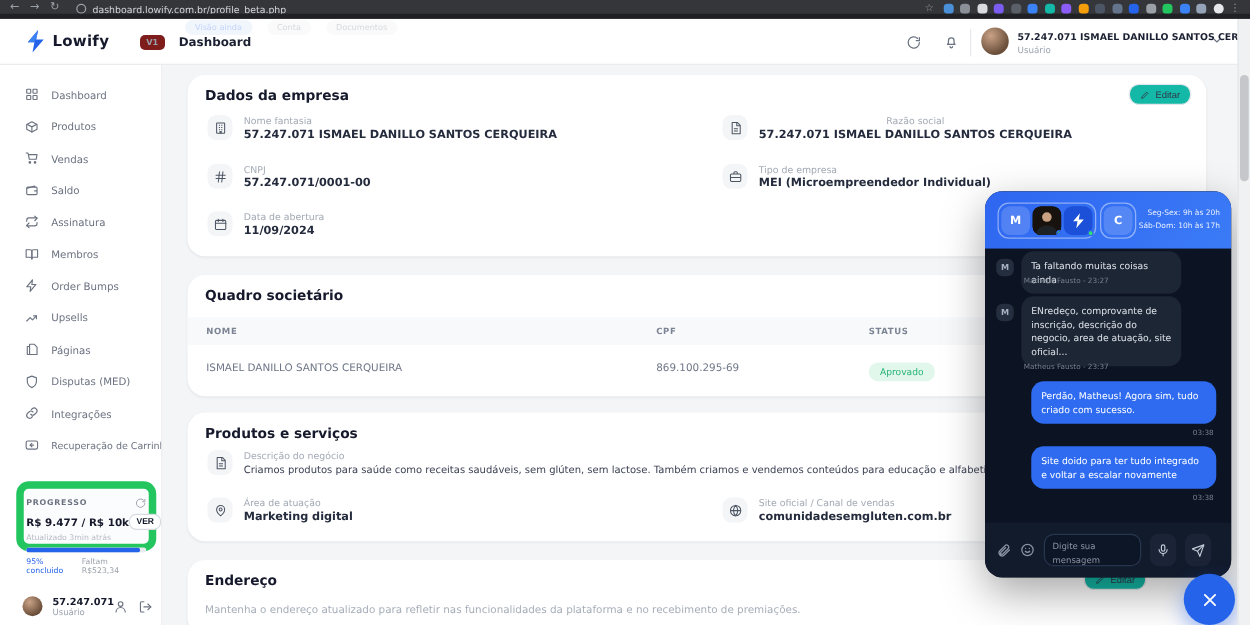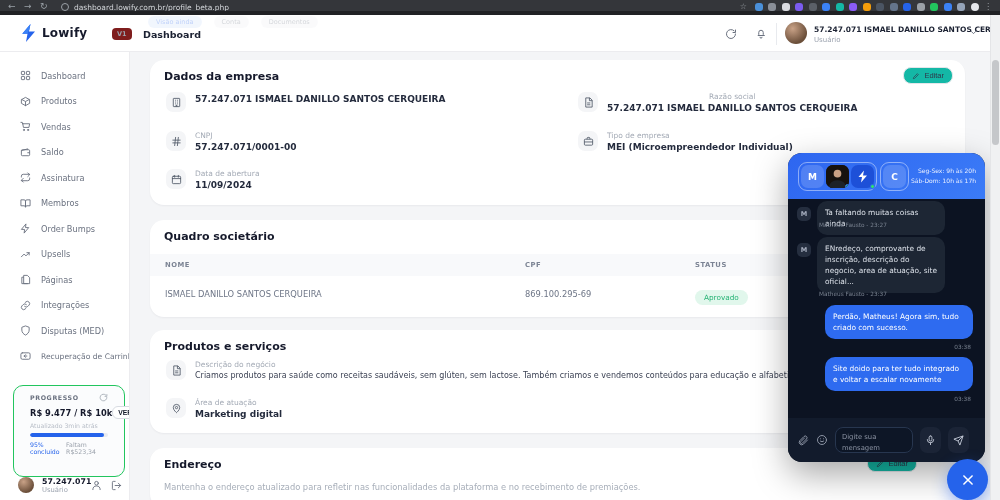--- a/index.html
+++ b/index.html
@@ -34,21 +34,21 @@
   .hdr-name { position:absolute; left:814px; top:10px; font-size:7.5px; font-weight:bold; color:#1b2132; white-space:nowrap; }
   .hdr-role { position:absolute; left:814px; top:21px; font-size:7px; color:#9ca3af; }
   .hdr-chev { position:absolute; left:969px; top:13px; }
 
   
   .sidebar { position:absolute; left:0; top:52px; width:130px; height:448px; background:#ffffff; border-right:1px solid #ececef; overflow:hidden; z-index:10; }
   .nav { position:absolute; left:0; top:11px; width:130px; }
   .nav-item { height:25.5px; display:flex; align-items:center; padding-left:20px; gap:10px; cursor:pointer; }
   .nav-item span.lbl { font-size:8.2px; color:#6b7280; white-space:nowrap; }
   .nav-item svg { flex:0 0 auto; }
-  .progress-card { position:absolute; left:13px; top:333px; width:112px; height:92px; background:#fbfcfd; border:1px solid #22c55e; border-radius:10px; padding:7px 16px; }
+  .progress-card { position:absolute; left:13px; top:333px; width:112px; height:56px; background:#fbfcfd; border:6px solid #22c55e; border-radius:10px; padding:7px 2px; }
   .pc-row1 { display:flex; justify-content:space-between; align-items:center; }
   .pc-title { font-size:6.3px; color:#6b7280; letter-spacing:.6px; font-weight:600; }
   .pc-row2 { display:flex; justify-content:space-between; align-items:center; margin-top:4px; }
   .pc-amount { font-size:8.3px; font-weight:bold; color:#15192b; white-space:nowrap; }
   .ver-btn { font-size:6.8px; font-weight:bold; color:#111827; border:1px solid #d8dce2; border-radius:6px; padding:2px 5px; background:#fff; cursor:pointer; }
   .pc-updated { font-size:6.2px; color:#b6bcc6; margin-top:3px; }
   .pc-bar { margin-top:4px; height:4px; background:#e9ebef; border-radius:2px; overflow:hidden; }
   .pc-fill { height:100%; background:#2563eb; border-radius:2px; }
   .pc-row3 { display:flex; justify-content:space-between; margin-top:4px; }
   .pc-pct { font-size:6.2px; color:#2563eb; }
@@ -244,31 +244,31 @@
         <span class="lbl">Upsells</span>
       </div>
       <div class="nav-item">
         <svg width="11" height="11" viewBox="0 0 24 24" fill="none" stroke="#6b7280" stroke-width="2" stroke-linejoin="round">
             <path d="M8 3h8l5 5v13H8V3z"></path>
             <path d="M8 7H4v14h13"></path>
           </svg>
         <span class="lbl">Páginas</span>
       </div>
       <div class="nav-item">
+        <svg width="11" height="11" viewBox="0 0 24 24" fill="none" stroke="#6b7280" stroke-width="2" stroke-linejoin="round">
+            <path d="M12 2l8 3v6c0 5-3.5 9-8 11-4.5-2-8-6-8-11V5l8-3z"></path>
+          </svg>
+        <span class="lbl">Disputas (MED)</span>
+      </div>
+      <div class="nav-item">
         <svg width="11" height="11" viewBox="0 0 24 24" fill="none" stroke="#6b7280" stroke-width="2" stroke-linecap="round">
             <path d="M10 14a5 5 0 0 0 7 0l3-3a5 5 0 0 0-7-7l-2 2"></path>
             <path d="M14 10a5 5 0 0 0-7 0l-3 3a5 5 0 0 0 7 7l2-2"></path>
           </svg>
         <span class="lbl">Integrações</span>
-      </div>
-      <div class="nav-item">
-        <svg width="11" height="11" viewBox="0 0 24 24" fill="none" stroke="#6b7280" stroke-width="2" stroke-linejoin="round">
-            <path d="M12 2l8 3v6c0 5-3.5 9-8 11-4.5-2-8-6-8-11V5l8-3z"></path>
-          </svg>
-        <span class="lbl">Disputas (MED)</span>
       </div>
       <div class="nav-item">
         <svg width="11" height="11" viewBox="0 0 24 24" fill="none" stroke="#6b7280" stroke-width="2" stroke-linecap="round" stroke-linejoin="round">
             <rect x="2" y="4" width="20" height="14" rx="3"></rect>
             <path d="M12 8l-3 3 3 3"></path>
             <path d="M9 11h6"></path>
           </svg>
         <span class="lbl" style="font-size:7.6px;">Recuperação de Carrinho</span>
       </div>
     </div>
@@ -325,20 +325,21 @@
     </button>
 
     <div class="field" style="left:16px; top:32px;">
       <div class="f-ico">
           <svg width="11" height="11" viewBox="0 0 24 24" fill="none" stroke="#4b5563" stroke-width="1.8">
             <rect x="5" y="3" width="14" height="18" rx="1"></rect>
             <path d="M9 7h2M13 7h2M9 11h2M13 11h2M9 15h2M13 15h2M11 21v-3h2v3"></path>
           </svg>
         </div>
       <div>
+        <div class="f-label">Nome fantasia</div>
         <div class="f-value">57.247.071 ISMAEL DANILLO SANTOS CERQUEIRA</div>
       </div>
     </div>
     <div class="field" style="left:428px; top:32px;text-align:center;">
       <div class="f-ico">
           <svg width="11" height="11" viewBox="0 0 24 24" fill="none" stroke="#4b5563" stroke-width="1.8" stroke-linejoin="round">
             <path d="M6 2h9l5 5v15H6V2z"></path>
             <path d="M14 2v6h6M9 13h7M9 17h7"></path>
           </svg>
         </div>
@@ -416,20 +417,33 @@
     <div class="field" style="left:16px; top:68px;">
       <div class="f-ico">
           <svg width="11" height="11" viewBox="0 0 24 24" fill="none" stroke="#4b5563" stroke-width="1.8" stroke-linejoin="round">
             <path d="M12 21s-7-5.5-7-11a7 7 0 0 1 14 0c0 5.5-7 11-7 11z"></path>
             <circle cx="12" cy="10" r="2.5"></circle>
           </svg>
         </div>
       <div>
         <div class="f-label">Área de atuação</div>
         <div class="f-value">Marketing digital</div>
+      </div>
+    </div>
+    <div class="field" style="left:428px; top:68px;">
+      <div class="f-ico">
+          <svg width="11" height="11" viewBox="0 0 24 24" fill="none" stroke="#4b5563" stroke-width="1.8">
+            <circle cx="12" cy="12" r="9"></circle>
+            <path d="M3 12h18"></path>
+            <path d="M12 3a13 13 0 0 1 0 18a13 13 0 0 1 0-18z"></path>
+          </svg>
+        </div>
+      <div>
+        <div class="f-label">Site oficial / Canal de vendas</div>
+        <div class="f-value">comunidadesemgluten.com.br</div>
       </div>
     </div>
   </div>
 
   <div class="card" style="top:448px; height:60px;">
     <span class="card-title">Endereço</span>
     <div class="addr-sub">Mantenha o endereço atualizado para refletir nas funcionalidades da plataforma e no recebimento de premiações.</div>
     <button class="edit-btn" style="right:48px;">
       <svg width="8" height="8" viewBox="0 0 24 24" fill="none" stroke="#30374a" stroke-width="2" stroke-linejoin="round">
           <path d="M4 20l1-4L16 5l3 3L8 19l-4 1z"></path>

